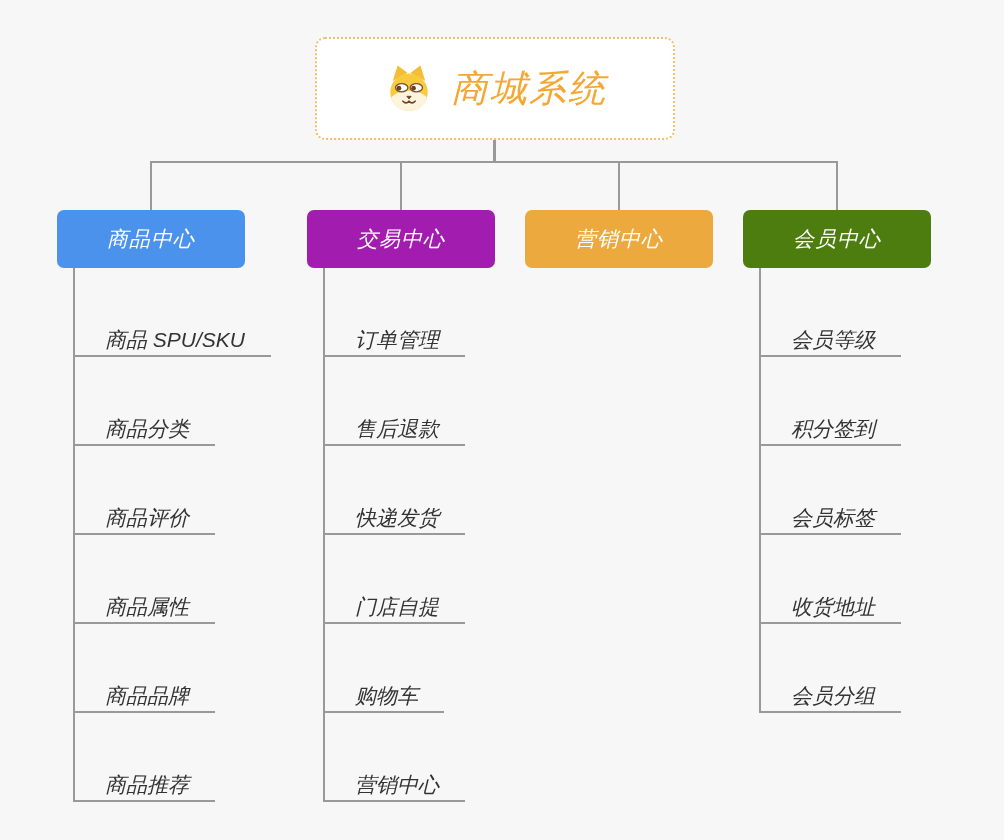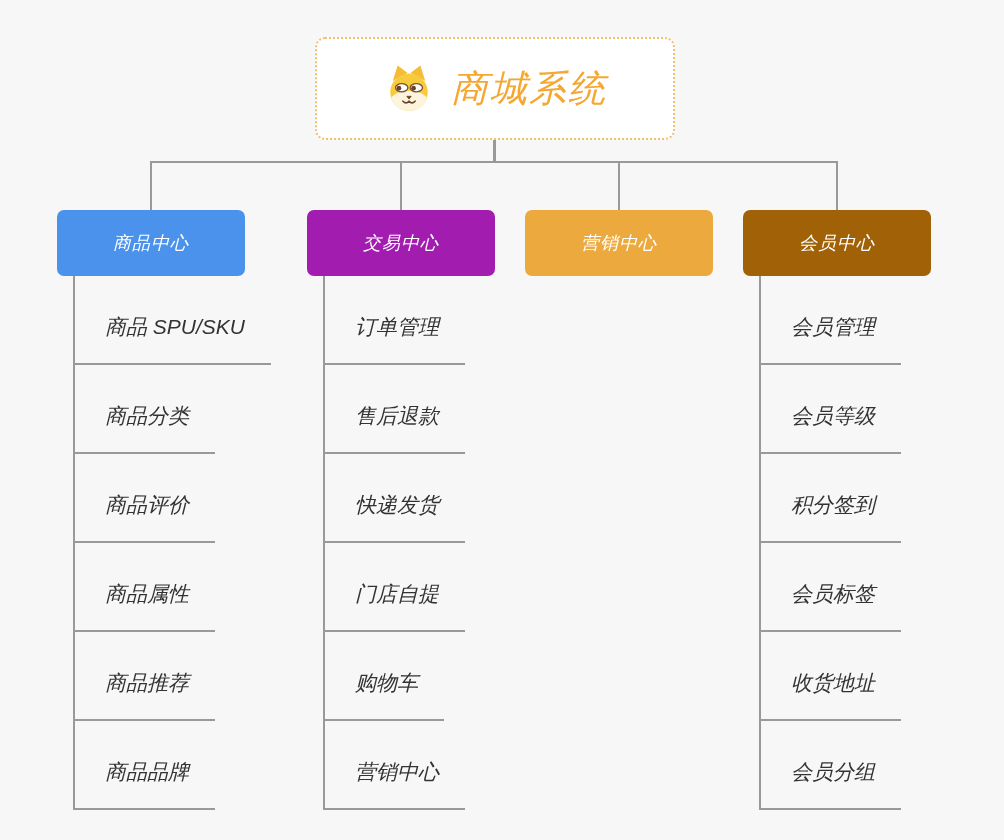--- a/index.html
+++ b/index.html
@@ -25,30 +25,30 @@
   }
   .root-title{font-size:37px;letter-spacing:2px;color:var(--root-text,#f5a732);}
 
   
   .column{position:absolute;top:210px;width:188px;}
   .col-1{left:57px;}
   .col-2{left:307px;}
   .col-3{left:525px;}
   .col-4{left:743px;}
   .branch-node{
-    height:66px;border-radius:7px;color:#ffffff;font-size:18px;letter-spacing:1px;
+    height:58px;border-radius:7px;color:#ffffff;font-size:21px;letter-spacing:1px;
     display:flex;align-items:center;justify-content:center;
     background:#888;
   }
   .children{margin-left:16px;border-left:2px solid var(--connector,#999);}
   .item{height:89px;display:flex;align-items:flex-end;}
   .item-label{
     font-size:21px;color:var(--item-text,#333);white-space:nowrap;
     border-bottom:2px solid var(--connector,#999);
-    padding:0 26px 22px 30px;
+    padding:0 26px 1px 30px;
   }
 </style>
 </head>
 <body>
 
 <div class="canvas">
 
   <div class="line root-stem"></div>
   <div class="line h-rail"></div>
   <div class="line drop drop-1"></div>
@@ -88,24 +88,24 @@
       <div class="item">
           <span class="item-label">商品分类</span>
         </div>
       <div class="item">
           <span class="item-label">商品评价</span>
         </div>
       <div class="item">
           <span class="item-label">商品属性</span>
         </div>
       <div class="item">
-          <span class="item-label">商品推荐</span>
+          <span class="item-label">商品品牌</span>
         </div>
       <div class="item">
-          <span class="item-label">商品品牌</span>
+          <span class="item-label">商品推荐</span>
         </div>
     </div>
   </div>
 
   <div class="column col-2">
     <div class="branch-node" style="background: #a21caf;">交易中心</div>
     <div class="children">
       <div class="item">
           <span class="item-label">订单管理</span>
         </div>
@@ -125,25 +125,22 @@
           <span class="item-label">营销中心</span>
         </div>
     </div>
   </div>
 
   <div class="column col-3">
     <div class="branch-node" style="background: rgb(236, 170, 62); text-align: center;">营销中心</div>
   </div>
 
   <div class="column col-4">
-    <div class="branch-node" style="background: #a16207;">会员中心</div>
+    <div class="branch-node" style="background: #4d7c0f;">会员中心</div>
     <div class="children">
-      <div class="item">
-          <span class="item-label">会员管理</span>
-        </div>
       <div class="item">
           <span class="item-label">会员等级</span>
         </div>
       <div class="item">
           <span class="item-label">积分签到</span>
         </div>
       <div class="item">
           <span class="item-label">会员标签</span>
         </div>
       <div class="item">

